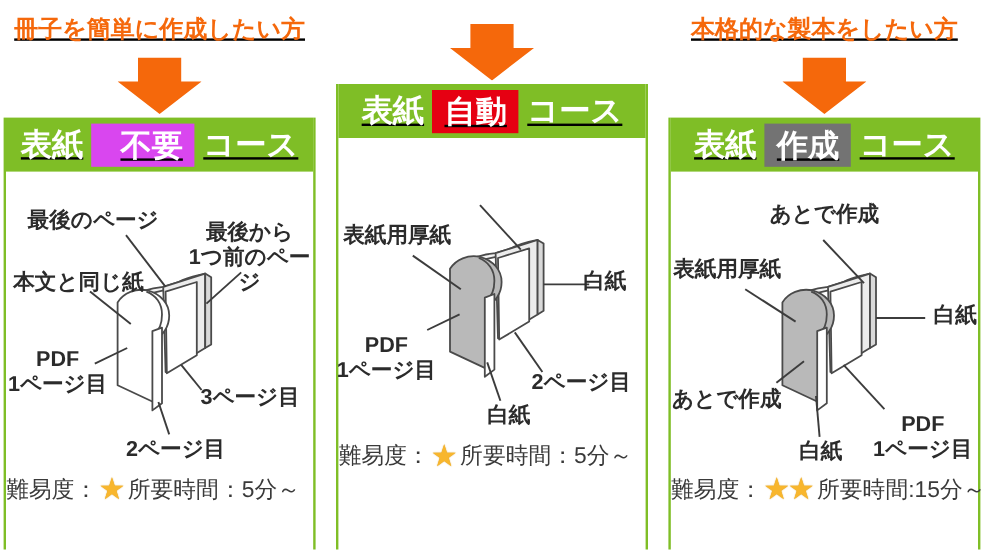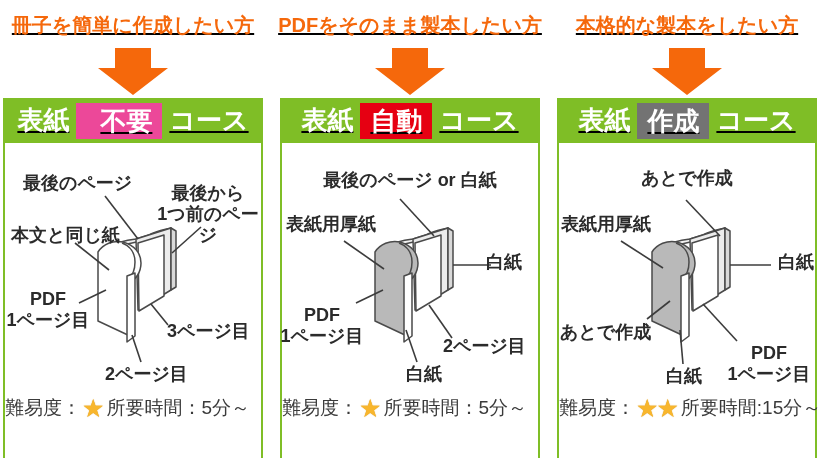--- a/index.html
+++ b/index.html
@@ -20,21 +20,21 @@
     box-sizing:border-box;height:414px;background:#fff;
   }
   .card-header{
     height:45px;background:#7fbe26;display:flex;align-items:center;justify-content:center;
     font-size:26px;font-weight:bold;color:#ffffff;white-space:nowrap;
   }
   .course-badge{
     display:inline-block;margin:0 7px;padding:2px 10px;line-height:32px;
     color:#fff;font-size:26px;font-weight:bold;
   }
-  .badge-green{background:#ec4899;padding-left:24px;}
+  .badge-green{background:#d946ef;padding-left:24px;}
   .badge-red{background:#e60012;}
   .badge-orange{background:#737373;}
   .card-body{position:relative;height:311px;}
   .diagram-svg{position:absolute;left:0;top:0;}
   .lbl{
     position:absolute;font-size:18px;font-weight:bold;color:#2b2b2b;
     line-height:21px;white-space:pre-line;
   }
   
   .c0-l0{left:18px;top:30px;}
@@ -120,21 +120,20 @@
         <div class="difficulty">
           <span>難易度：</span>
           <span class="stars">★</span>
           <span>所要時間：5分～</span>
         </div>
       </div>
     </div>
   </div>
 
   <div class="course-col">
-    <div class="audience">PDFをそのまま製本したい方</div>
     <svg class="down-arrow" viewBox="0 0 70 47">
       <polygon points="17,0 53,0 53,20 70,20 35,47 0,20 17,20" fill="#f5680b"></polygon>
     </svg>
     <div class="course-card cover-dark">
       <div class="card-header">
         <span>表紙</span>
         <span class="course-badge badge-red">自動</span>
         <span>コース</span>
       </div>
       <div class="card-body">
@@ -146,21 +145,20 @@
           <path class="bk bk-cover" d="M93,109 C98,101 108,97 118,99 C129,102 136,110 136,120 C136,130 130,137 125,139 L125,193 L93,178 Z"></path>
           <path class="bk bk-curl" d="M117,100 C125,103 130,110 130,119 C130,127 127,133 123,136"></path>
           <path class="bk bk-page" d="M122,133 L122,199 L130,193 L130,130 Z"></path>
           <line class="leader" x1="118" y1="56" x2="152" y2="93"></line>
           <line class="leader" x1="62" y1="98" x2="102" y2="126"></line>
           <line class="leader" x1="209" y1="122" x2="171" y2="122"></line>
           <line class="leader" x1="74" y1="160" x2="101" y2="147"></line>
           <line class="leader" x1="170" y1="195" x2="147" y2="162"></line>
           <line class="leader" x1="135" y1="219" x2="124" y2="187"></line>
         </svg>
-        <div class="lbl c1-l0">最後のページ or 白紙</div>
         <div class="lbl c1-l1">表紙用厚紙</div>
         <div class="lbl c1-l2">白紙</div>
         <div class="lbl c1-l3">PDF
 1ページ目</div>
         <div class="lbl c1-l4">2ページ目</div>
         <div class="lbl c1-l5">白紙</div>
         <div class="difficulty">
           <span>難易度：</span>
           <span class="stars">★</span>
           <span>所要時間：5分～</span>

